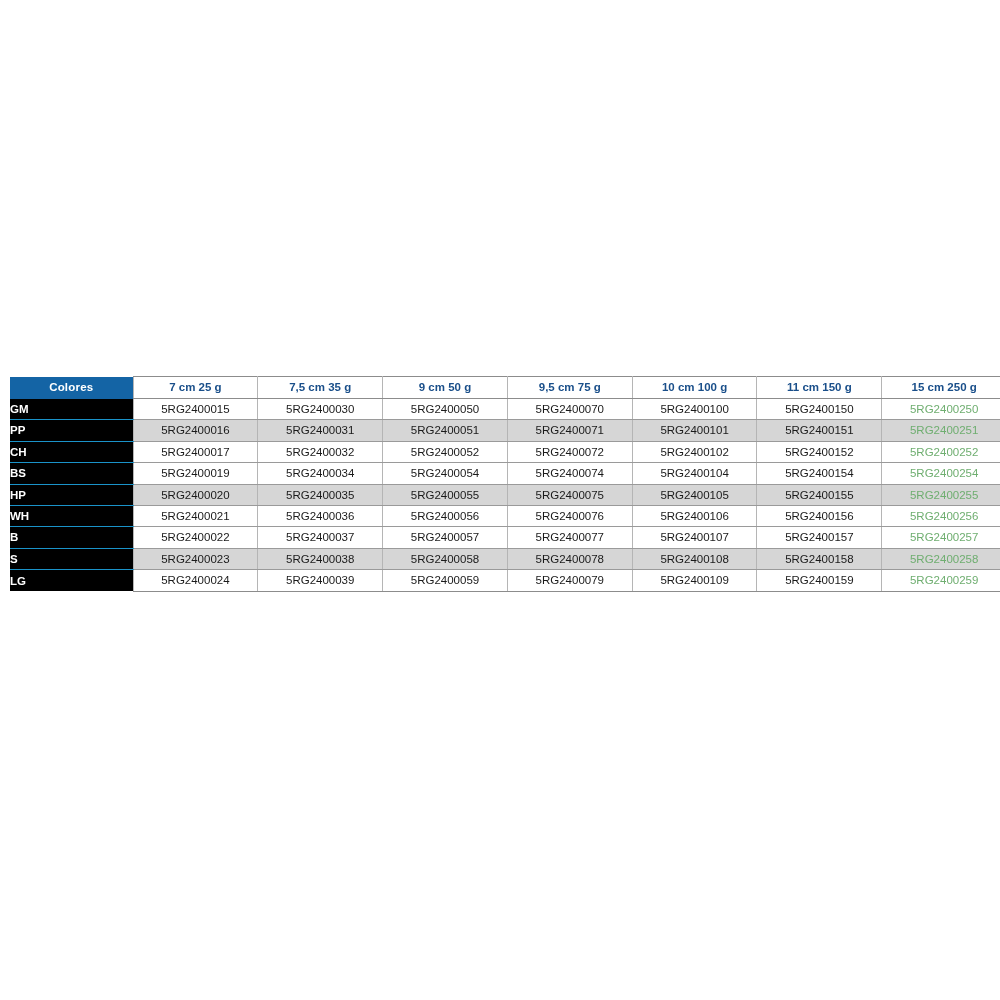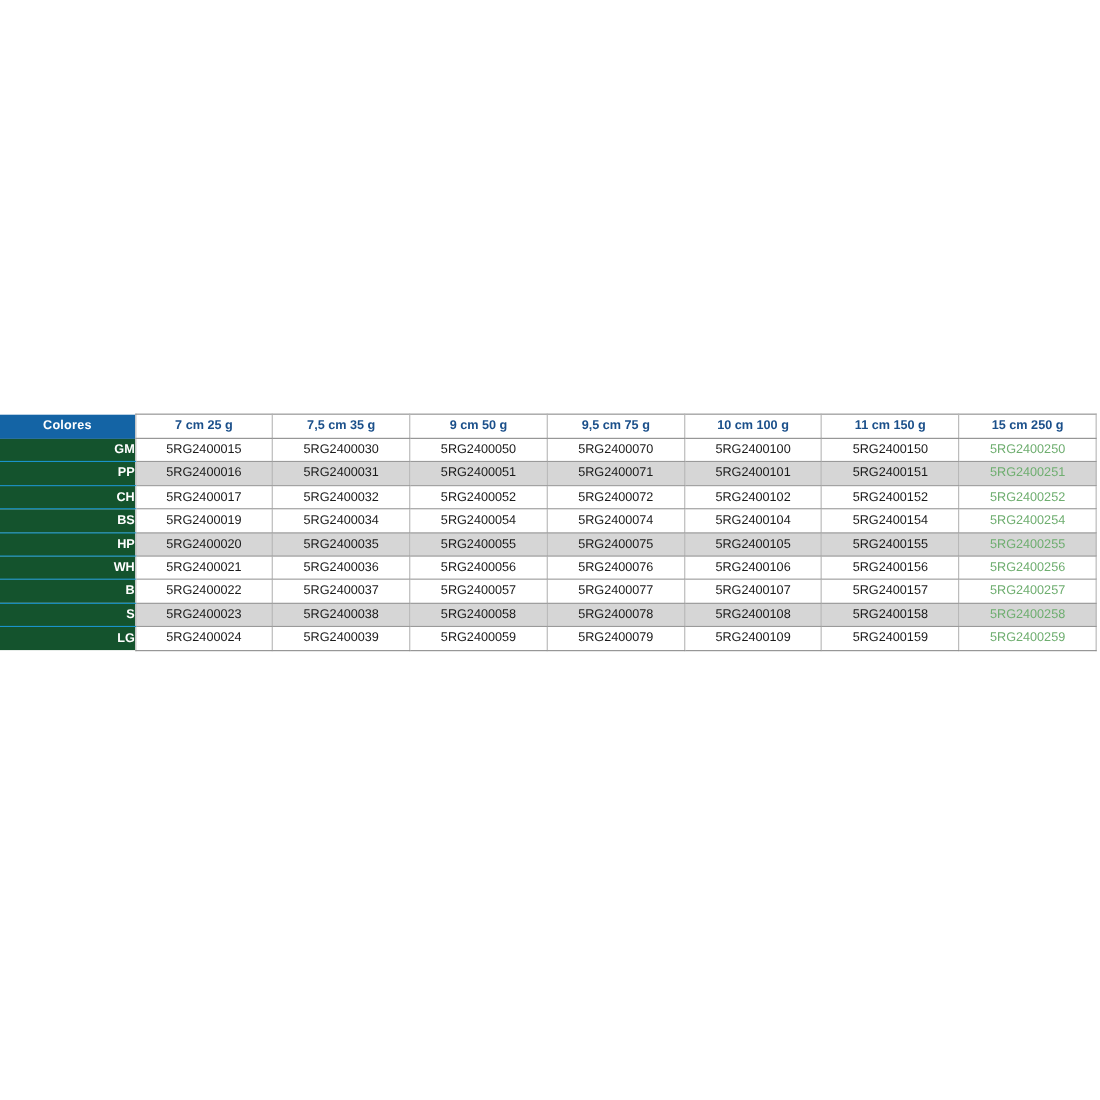--- a/index.html
+++ b/index.html
@@ -12,21 +12,21 @@
   }
   #root {
     position: relative;
     width: 1000px;
     height: 1000px;
     background: #ffffff;
     overflow: hidden;
   }
   #table-wrap {
     position: absolute;
-    left: 0px;
+    left: 10px;
     top: 376px;
     width: 951px;
   }
   table.ref-table {
     border-collapse: collapse;
     table-layout: fixed;
     width: 997px;
     font-family: "Liberation Sans", sans-serif;
   }
   table.ref-table col.c-label { width: 123px; }
@@ -58,25 +58,25 @@
     border-left: 1px solid #b5b5b5;
     border-right: 1px solid #b5b5b5;
     border-top: 1px solid #8c8c8c;
     border-bottom: 1px solid #8c8c8c;
     margin-left: 44px;
   }
 
   
   tbody tr { height: 20.4px; }
   td.lbl {
-    background: #14532d;
+    background: #000000;
     color: #ffffff;
     font-size: 11.5px;
     font-weight: bold;
-    text-align: right;
+    text-align: left;
     padding: 0;
     height: 20.4px;
     line-height: 20.4px;
     border: 0;
     border-bottom: 1px solid #1a93c9;
   }
   td.val {
     font-size: 11.5px;
     color: #1a1a1a;
     text-align: center;

